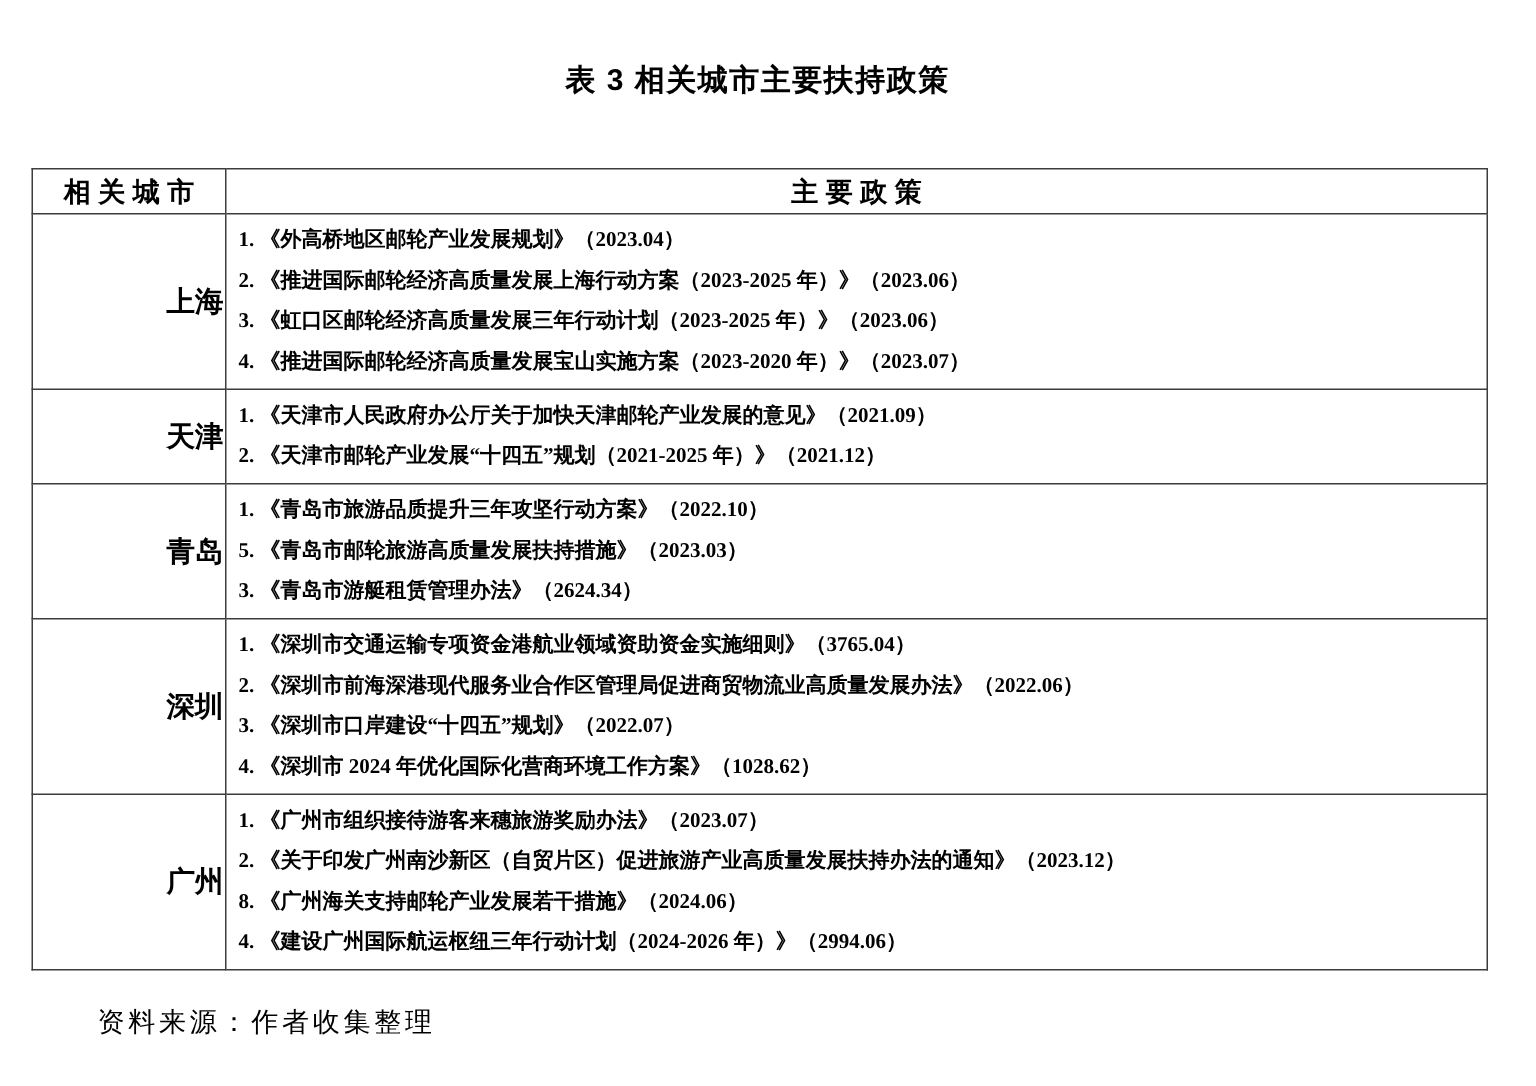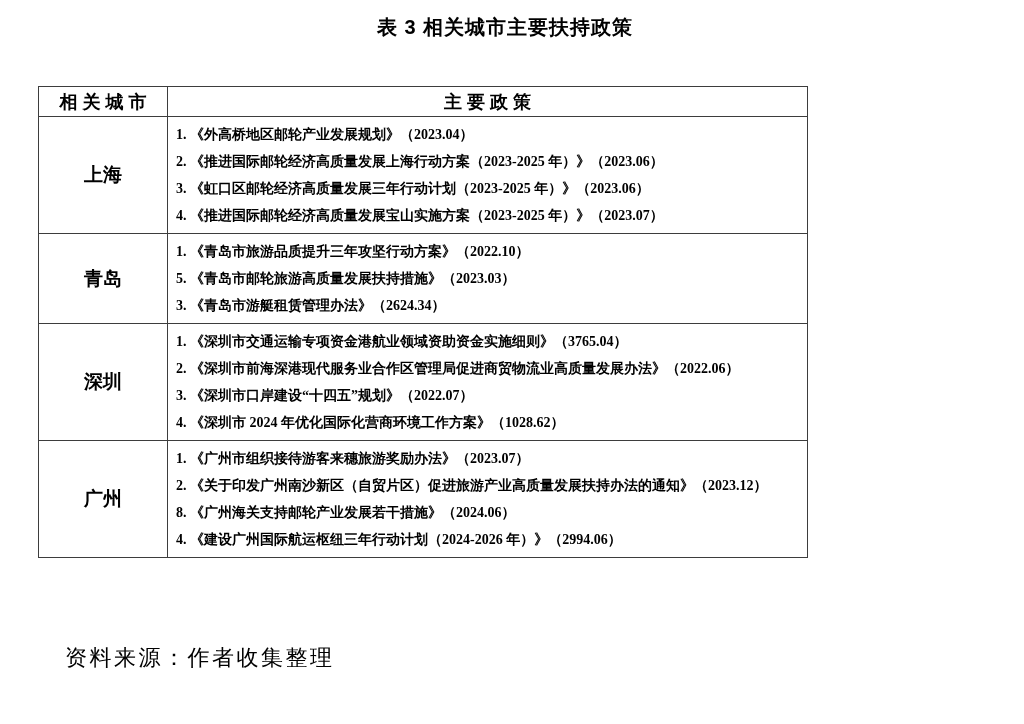--- a/index.html
+++ b/index.html
@@ -14,72 +14,72 @@
     font-family: "Liberation Serif", serif;
     color: #000000;
     overflow: hidden;
   }
   .page {
     width: 1024px;
     height: 724px;
     position: relative;
   }
   .doc-title {
-    margin-top: 14px;
+    margin-top: 40px;
     width: 1010px;
     text-align: center;
     font-family: "Liberation Sans", sans-serif;
     font-weight: bold;
     font-size: 20px;
     letter-spacing: 1px;
   }
   table.policy-table {
     border-collapse: collapse;
     position: absolute;
-    left: 38px;
+    left: 21px;
     top: 72px;
-    width: 770px;
+    width: 971px;
     table-layout: fixed;
   }
   .policy-table th,
   .policy-table td {
     border: 1.5px solid #3d3d3d;
     vertical-align: middle;
   }
   .policy-table col.city-col { width: 129px; }
   .policy-table th {
     height: 27px;
     font-family: "Liberation Sans", sans-serif;
     font-weight: bold;
     font-size: 18px;
     text-align: center;
     padding: 1px 0;
   }
   td.city-cell {
-    text-align: center;
+    text-align: right;
     font-family: "Liberation Sans", sans-serif;
     font-weight: bold;
     font-size: 19px;
   }
   td.policy-cell {
     padding: 4px 10px 4px 8px;
     font-family: "Liberation Serif", serif;
     font-weight: bold;
     font-size: 14px;
   }
   .policy-line {
     line-height: 27px;
     white-space: nowrap;
   }
   .source-note {
     position: absolute;
     left: 65px;
     top: 629px;
     font-family: "Liberation Serif", serif;
-    font-size: 22px;
+    font-size: 18px;
     letter-spacing: 2.5px;
   }
 </style>
 </head>
 <body>
 
 <div class="page">
 
   <div class="doc-title">表 3 相关城市主要扶持政策</div>
 
@@ -94,21 +94,28 @@
         <th>主 要 政 策</th>
       </tr>
     </thead>
     <tbody>
       <tr>
         <td class="city-cell">上海</td>
         <td class="policy-cell">
           <div class="policy-line">1. 《外高桥地区邮轮产业发展规划》（2023.04）</div>
           <div class="policy-line">2. 《推进国际邮轮经济高质量发展上海行动方案（2023-2025 年）》（2023.06）</div>
           <div class="policy-line">3. 《虹口区邮轮经济高质量发展三年行动计划（2023-2025 年）》（2023.06）</div>
-          <div class="policy-line">4. 《推进国际邮轮经济高质量发展宝山实施方案（2023-2025 年）》（2023.07）</div>
+          <div class="policy-line">4. 《推进国际邮轮经济高质量发展宝山实施方案（2023-2020 年）》（2023.07）</div>
+        </td>
+      </tr>
+      <tr>
+        <td class="city-cell">天津</td>
+        <td class="policy-cell">
+          <div class="policy-line">1. 《天津市人民政府办公厅关于加快天津邮轮产业发展的意见》（2021.09）</div>
+          <div class="policy-line">2. 《天津市邮轮产业发展“十四五”规划（2021-2025 年）》（2021.12）</div>
         </td>
       </tr>
       <tr>
         <td class="city-cell">青岛</td>
         <td class="policy-cell">
           <div class="policy-line">1. 《青岛市旅游品质提升三年攻坚行动方案》（2022.10）</div>
           <div class="policy-line">5. 《青岛市邮轮旅游高质量发展扶持措施》（2023.03）</div>
           <div class="policy-line">3. 《青岛市游艇租赁管理办法》（2624.34）</div>
         </td>
       </tr>

